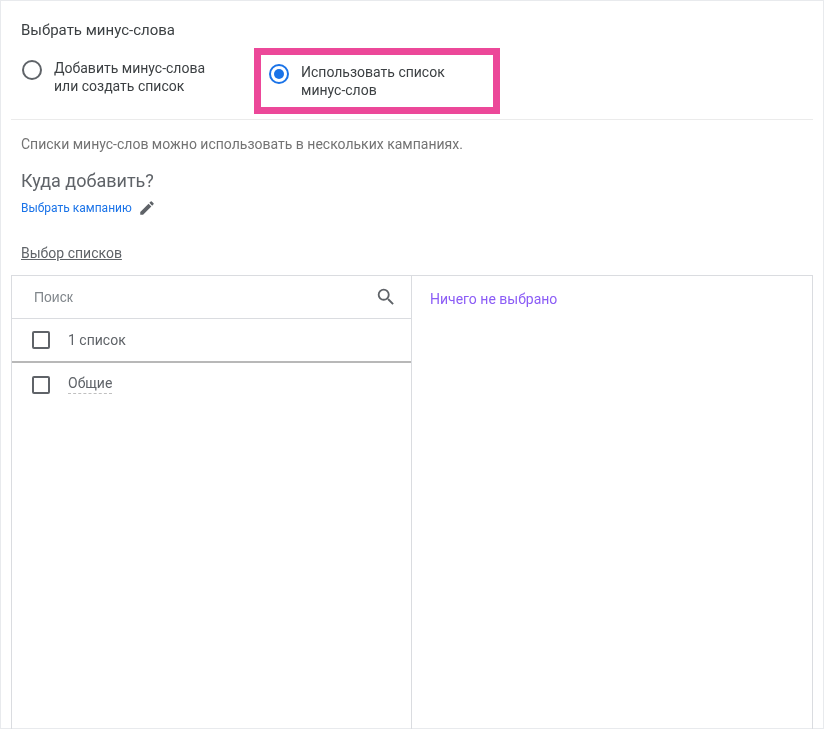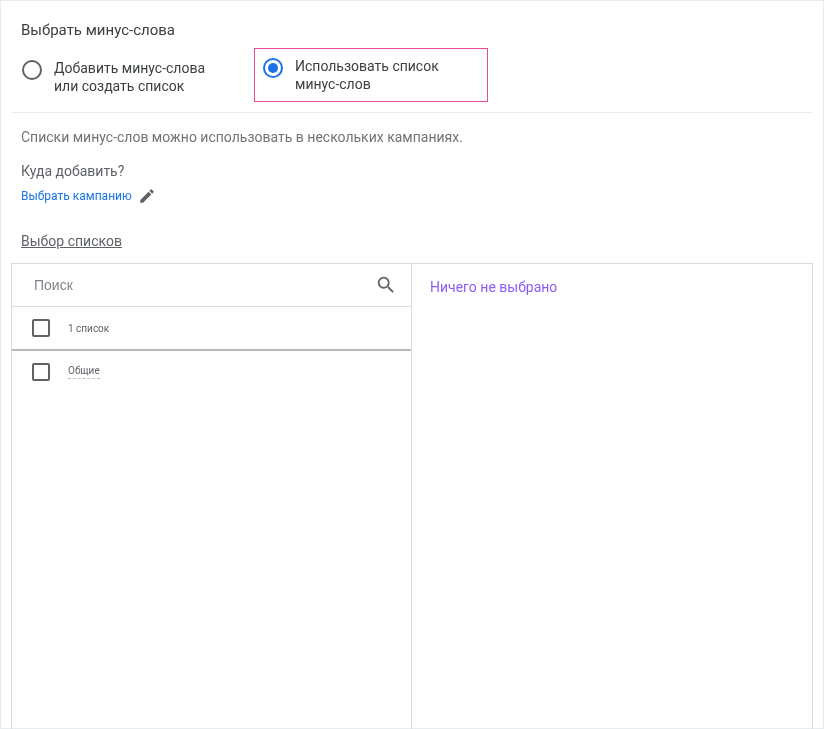--- a/index.html
+++ b/index.html
@@ -29,21 +29,21 @@
     border-bottom: 1px solid #ebebeb;
   }
   .radio-option {
     display: flex;
     align-items: flex-start;
     gap: 12px;
     cursor: pointer;
     padding: 2px;
   }
   .radio-option.highlight {
-    border: 1px solid #ec4899;
+    border: 7px solid #ec4899;
     padding: 8px 22px 8px 8px;
     margin-top: -9px;
     margin-bottom: -10px;
   }
   .radio-outer {
     width: 20px;
     height: 20px;
     border: 2px solid #5f6368;
     border-radius: 50%;
     flex-shrink: 0;
@@ -67,21 +67,21 @@
     color: #3c4043;
     max-width: 170px;
   }
   .info-text {
     color: #737373;
     font-size: 14px;
     margin: 16px 0 18px 10px;
   }
   .prompt-label {
     color: #5f6368;
-    font-size: 14px;
+    font-size: 18px;
     margin: 0 0 8px 10px;
   }
   .campaign-selector {
     display: flex;
     align-items: center;
     gap: 6px;
     margin: 0 0 28px 10px;
     cursor: pointer;
   }
   .campaign-link {
@@ -127,21 +127,21 @@
     background: transparent;
   }
   .search-input::placeholder { color: #80868b; }
   .search-icon svg { display: block; }
   .row {
     display: flex;
     align-items: center;
     gap: 18px;
     padding: 12px 14px 12px 20px;
     color: #5f6368;
-    font-size: 10px;
+    font-size: 14px;
   }
   .row.header { border-bottom: 2px solid #b8b8b8; }
   .checkbox {
     width: 18px;
     height: 18px;
     border: 2px solid #5f6368;
     border-radius: 2px;
     flex-shrink: 0;
     cursor: pointer;
   }

